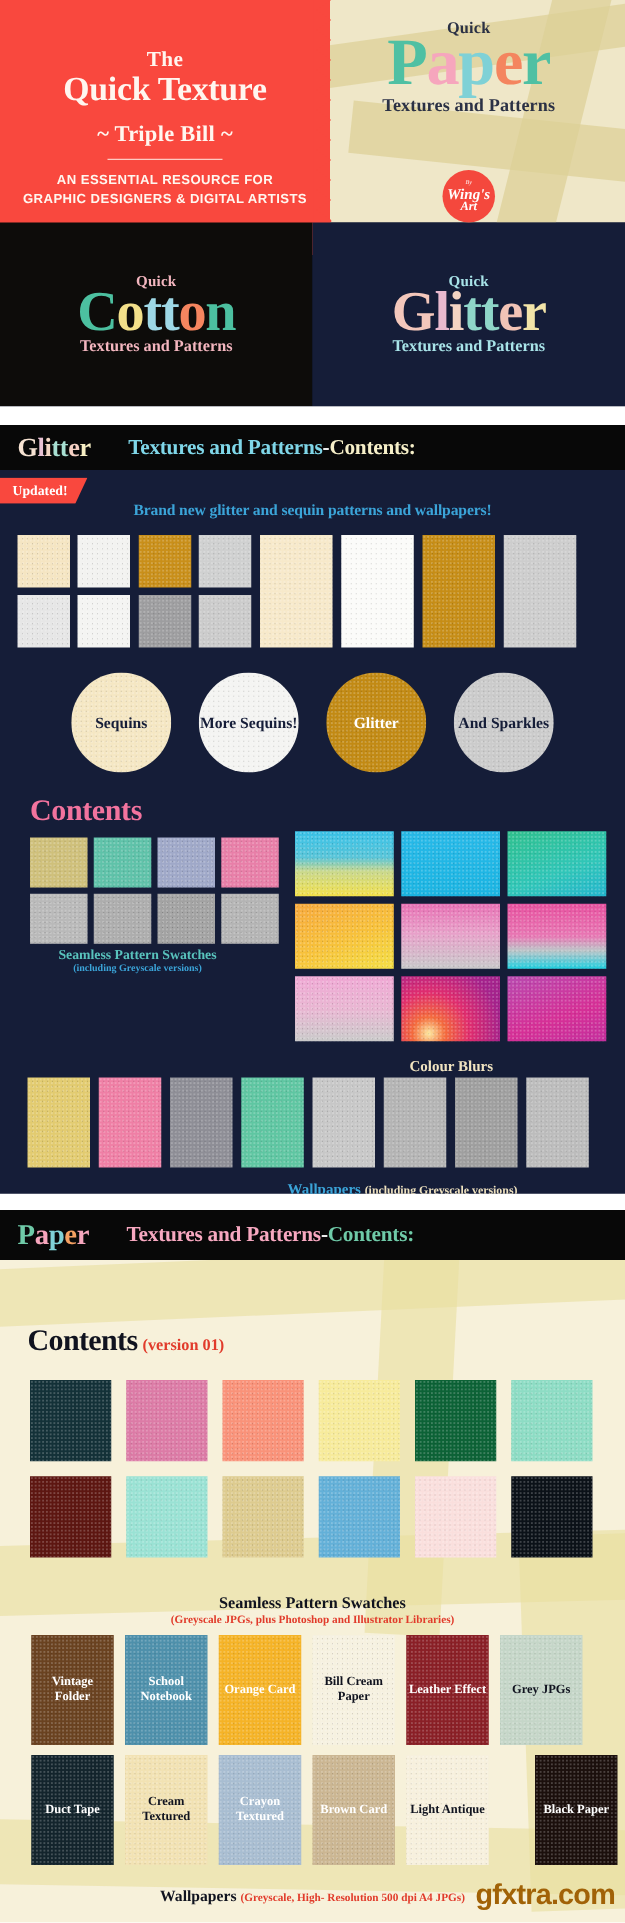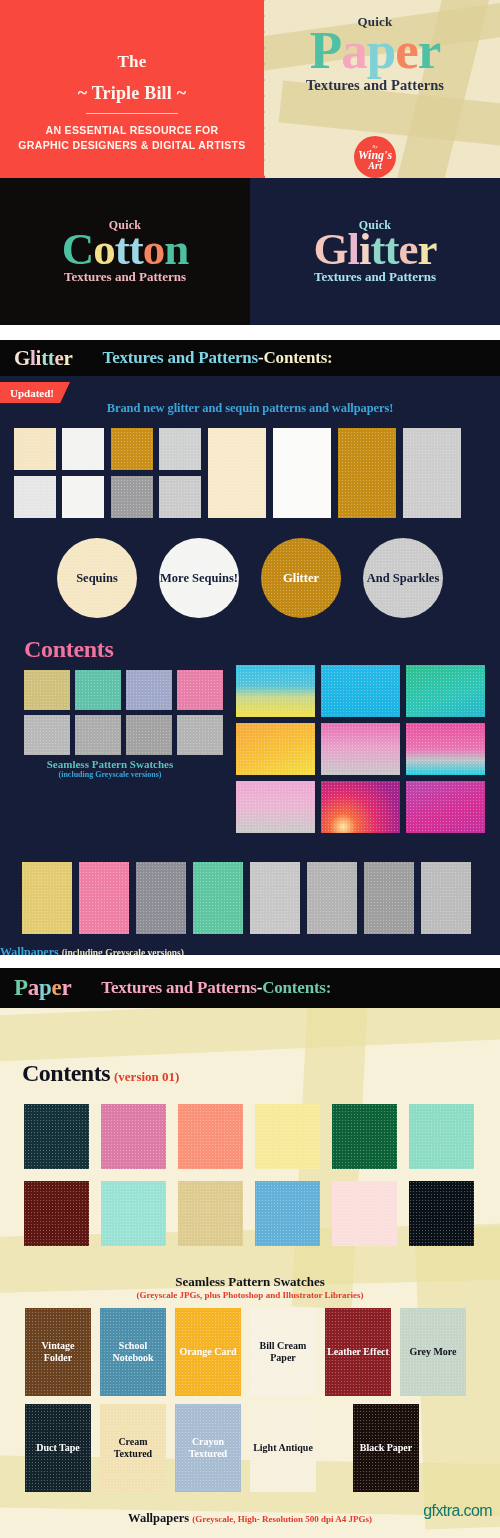--- a/index.html
+++ b/index.html
@@ -75,21 +75,21 @@
   .sp-cap{position:absolute;left:10px;top:418px;width:200px;text-align:center;}
   .sp-cap .l1{color:#59c3bd;font-size:11px;font-weight:bold;}
   .sp-cap .l2{color:#3ba4d8;font-size:8px;font-weight:bold;}
   .cb-grid{position:absolute;left:236px;top:325px;display:flex;flex-direction:column;gap:6px;}
   .cb-row{display:flex;gap:6px;}
   .cb-sq{width:79px;height:52px;}
   .cb-cap{position:absolute;left:236px;top:506px;width:250px;text-align:center;
      color:#f0e3c0;font-size:12px;font-weight:bold;}
   .wp-grid{position:absolute;left:22px;top:522px;display:flex;gap:7px;}
   .wp-sq{width:50px;height:72px;}
-  .wp-cap{position:absolute;left:0;top:602px;width:414px;text-align:left;}
+  .wp-cap{position:absolute;left:0;top:602px;width:414px;text-align:right;}
   .wp-cap .a{color:#3ba4d8;font-size:12px;font-weight:bold;}
   .wp-cap .b{color:#f0e3c0;font-size:9.5px;font-weight:bold;}
 
   
   .paper-panel{position:absolute;left:0;top:968px;width:500px;height:570px;background:#f6f0d8;overflow:hidden;}
   .pp-head{position:absolute;left:0;top:0;width:500px;height:40px;background:#080808;display:flex;align-items:center;}
   .pp-logo{font-size:23px;font-weight:bold;margin-left:14px;letter-spacing:-.3px;}
   .pp-logo span{display:inline-block;}
   .pp-title{margin-left:30px;font-size:17px;font-weight:bold;letter-spacing:-.2px;}
   .pp-title span{display:inline-block;}
@@ -104,21 +104,21 @@
   .pcap1 .a{font-size:13px;font-weight:bold;color:#10131f;}
   .pcap1 .b{font-size:9px;font-weight:bold;color:#e13b2b;}
   .pgrid2{position:absolute;left:25px;top:300px;display:flex;flex-direction:column;gap:8px;}
   .pgrid2 .r{display:flex;gap:9px;}
   .p-card{width:66px;height:88px;display:flex;align-items:center;justify-content:center;
      text-align:center;font-size:10px;font-weight:bold;line-height:1.2;padding:2px;box-sizing:border-box;}
   .pcap2{position:absolute;left:0;top:500px;width:500px;text-align:center;}
   .pcap2 .a{font-size:12.5px;font-weight:bold;color:#10131f;}
   .pcap2 .b{font-size:9px;font-weight:bold;color:#e13b2b;}
   .gfx{position:absolute;right:8px;top:494px;font-family:"Liberation Sans",sans-serif;
-     font-size:16px;font-weight:normal;color:#0f766e;letter-spacing:-.6px;}
+     font-size:23px;font-weight:bold;color:#a16207;letter-spacing:-.6px;}
 </style>
 </head>
 <body>
 
 <div class="page">
 
   <div class="hero">
 
     <div class="hero-top">
 
@@ -129,20 +129,21 @@
         <div class="pp-wrap">
           <div class="pp-quick">Quick</div>
           <div class="pp-paper"><span style="color: rgb(79, 192, 163);">P</span><span style="color: rgb(246, 166, 189);">a</span><span style="color: rgb(127, 209, 214);">p</span><span style="color: rgb(244, 133, 95);">e</span><span style="color: rgb(79, 192, 163);">r</span></div>
           <div class="pp-tp">Textures and Patterns</div>
         </div>
       </div>
 
       <div class="hero-red">
         <div class="hero-red-inner">
           <div class="h-the">The</div>
+          <div class="h-qt">Quick Texture</div>
           <div class="h-tb">~ Triple Bill ~</div>
           <div class="h-rule"></div>
           <div class="h-sub">
             <div>AN ESSENTIAL RESOURCE FOR</div>
             <div>GRAPHIC DESIGNERS &amp; DIGITAL ARTISTS</div>
           </div>
         </div>
       </div>
 
       <svg class="zig" viewBox="0 0 16 178" preserveAspectRatio="none">
@@ -258,20 +259,21 @@
           <div class="cb-sq" style="background: radial-gradient(rgba(255, 255, 255, 0.3) 0.5px, transparent 0.6px) 0% 0% / 3px 3px, radial-gradient(rgba(0, 0, 0, 0.18) 0.5px, transparent 0.6px) 0% 0% / 4px 4px, linear-gradient(160deg, rgb(247, 168, 60) 0%, rgb(247, 194, 58) 55%, rgb(243, 223, 69) 100%) 0% 0% / 100% 100%;"></div>
           <div class="cb-sq" style="background: radial-gradient(rgba(255, 255, 255, 0.3) 0.5px, transparent 0.6px) 0% 0% / 3px 3px, radial-gradient(rgba(0, 0, 0, 0.18) 0.5px, transparent 0.6px) 0% 0% / 4px 4px, linear-gradient(rgb(232, 112, 180) 0%, rgb(232, 160, 201) 45%, rgb(200, 200, 202) 100%) 0% 0% / 100% 100%;"></div>
           <div class="cb-sq" style="background: radial-gradient(rgba(255, 255, 255, 0.3) 0.5px, transparent 0.6px) 0% 0% / 3px 3px, radial-gradient(rgba(0, 0, 0, 0.18) 0.5px, transparent 0.6px) 0% 0% / 4px 4px, linear-gradient(rgb(232, 80, 159) 0%, rgb(232, 120, 180) 50%, rgb(188, 196, 200) 72%, rgb(31, 208, 224) 100%) 0% 0% / 100% 100%;"></div>
         </div>
         <div class="cb-row">
           <div class="cb-sq" style="background: radial-gradient(rgba(255, 255, 255, 0.3) 0.5px, transparent 0.6px) 0% 0% / 3px 3px, radial-gradient(rgba(0, 0, 0, 0.18) 0.5px, transparent 0.6px) 0% 0% / 4px 4px, linear-gradient(rgb(239, 168, 212) 0%, rgb(233, 182, 210) 50%, rgb(202, 202, 202) 100%) 0% 0% / 100% 100%;"></div>
           <div class="cb-sq" style="background: radial-gradient(rgba(255, 255, 255, 0.3) 0.5px, transparent 0.6px) 0% 0% / 3px 3px, radial-gradient(rgba(0, 0, 0, 0.18) 0.5px, transparent 0.6px) 0% 0% / 4px 4px, radial-gradient(circle at 28% 88%, rgb(253, 233, 160) 0%, rgb(244, 106, 60) 18%, rgb(224, 44, 110) 45%, rgb(164, 34, 140) 80%) 0% 0% / 100% 100%;"></div>
           <div class="cb-sq" style="background: radial-gradient(rgba(255, 255, 255, 0.3) 0.5px, transparent 0.6px) 0% 0% / 3px 3px, radial-gradient(rgba(0, 0, 0, 0.18) 0.5px, transparent 0.6px) 0% 0% / 4px 4px, linear-gradient(160deg, rgb(184, 74, 176) 0%, rgb(214, 47, 150) 60%, rgb(196, 47, 158) 100%) 0% 0% / 100% 100%;"></div>
         </div>
       </div>
+    <div class="cb-cap">Colour Blurs</div>
 
     <div class="wp-grid" id="gWalls">
         <div class="wp-sq" style="background: radial-gradient(rgba(255, 255, 255, 0.3) 0.5px, transparent 0.6px) 0px 0px / 3px 3px, radial-gradient(rgba(0, 0, 0, 0.18) 0.5px, transparent 0.6px) 2px 1px / 4px 4px, 0px 0px / 100% 100% rgb(226, 203, 112);"></div>
         <div class="wp-sq" style="background: radial-gradient(rgba(255, 255, 255, 0.3) 0.5px, transparent 0.6px) 0px 0px / 3px 3px, radial-gradient(rgba(0, 0, 0, 0.18) 0.5px, transparent 0.6px) 2px 1px / 4px 4px, 0px 0px / 100% 100% rgb(239, 127, 165);"></div>
         <div class="wp-sq" style="background: radial-gradient(rgba(255, 255, 255, 0.3) 0.5px, transparent 0.6px) 0px 0px / 3px 3px, radial-gradient(rgba(0, 0, 0, 0.18) 0.5px, transparent 0.6px) 2px 1px / 4px 4px, 0px 0px / 100% 100% rgb(142, 142, 150);"></div>
         <div class="wp-sq" style="background: radial-gradient(rgba(255, 255, 255, 0.3) 0.5px, transparent 0.6px) 0px 0px / 3px 3px, radial-gradient(rgba(0, 0, 0, 0.18) 0.5px, transparent 0.6px) 2px 1px / 4px 4px, 0px 0px / 100% 100% rgb(95, 198, 162);"></div>
         <div class="wp-sq" style="background: radial-gradient(rgba(255, 255, 255, 0.3) 0.5px, transparent 0.6px) 0px 0px / 3px 3px, radial-gradient(rgba(0, 0, 0, 0.18) 0.5px, transparent 0.6px) 2px 1px / 4px 4px, 0px 0px / 100% 100% rgb(199, 199, 199);"></div>
         <div class="wp-sq" style="background: radial-gradient(rgba(255, 255, 255, 0.3) 0.5px, transparent 0.6px) 0px 0px / 3px 3px, radial-gradient(rgba(0, 0, 0, 0.18) 0.5px, transparent 0.6px) 2px 1px / 4px 4px, 0px 0px / 100% 100% rgb(180, 180, 180);"></div>
         <div class="wp-sq" style="background: radial-gradient(rgba(255, 255, 255, 0.3) 0.5px, transparent 0.6px) 0px 0px / 3px 3px, radial-gradient(rgba(0, 0, 0, 0.18) 0.5px, transparent 0.6px) 2px 1px / 4px 4px, 0px 0px / 100% 100% rgb(159, 159, 159);"></div>
         <div class="wp-sq" style="background: radial-gradient(rgba(255, 255, 255, 0.3) 0.5px, transparent 0.6px) 0px 0px / 3px 3px, radial-gradient(rgba(0, 0, 0, 0.18) 0.5px, transparent 0.6px) 2px 1px / 4px 4px, 0px 0px / 100% 100% rgb(188, 188, 188);"></div>
@@ -333,33 +335,36 @@
             <div class="p-card" style="background: radial-gradient(rgba(255, 255, 255, 0.3) 0.5px, transparent 0.6px) 0px 0px / 3px 3px, radial-gradient(rgba(0, 0, 0, 0.18) 0.5px, transparent 0.6px) 2px 1px / 4px 4px, 0px 0px / 100% 100% rgb(245, 179, 38); color: rgb(255, 255, 255);">
               <span>Orange Card</span>
             </div>
             <div class="p-card" style="background: radial-gradient(rgba(255, 255, 255, 0.3) 0.5px, transparent 0.6px) 0px 0px / 3px 3px, radial-gradient(rgba(0, 0, 0, 0.18) 0.5px, transparent 0.6px) 2px 1px / 4px 4px, 0px 0px / 100% 100% rgb(246, 241, 224); color: rgb(16, 19, 31);">
               <span>Bill Cream Paper</span>
             </div>
             <div class="p-card" style="background: radial-gradient(rgba(255, 255, 255, 0.3) 0.5px, transparent 0.6px) 0px 0px / 3px 3px, radial-gradient(rgba(0, 0, 0, 0.18) 0.5px, transparent 0.6px) 2px 1px / 4px 4px, 0px 0px / 100% 100% rgb(138, 31, 38); color: rgb(255, 255, 255);">
               <span>Leather Effect</span>
             </div>
             <div class="p-card" style="background: radial-gradient(rgba(255, 255, 255, 0.3) 0.5px, transparent 0.6px) 0px 0px / 3px 3px, radial-gradient(rgba(0, 0, 0, 0.18) 0.5px, transparent 0.6px) 2px 1px / 4px 4px, 0px 0px / 100% 100% rgb(197, 214, 200); color: rgb(16, 19, 31);">
-              <span>Grey More</span>
+              <span>Grey JPGs</span>
             </div>
           </div>
           <div class="r">
             <div class="p-card" style="background: radial-gradient(rgba(255, 255, 255, 0.3) 0.5px, transparent 0.6px) 0px 0px / 3px 3px, radial-gradient(rgba(0, 0, 0, 0.18) 0.5px, transparent 0.6px) 2px 1px / 4px 4px, 0px 0px / 100% 100% rgb(19, 36, 44); color: rgb(255, 255, 255);">
               <span>Duct Tape</span>
             </div>
             <div class="p-card" style="background: radial-gradient(rgba(255, 255, 255, 0.3) 0.5px, transparent 0.6px) 0px 0px / 3px 3px, radial-gradient(rgba(0, 0, 0, 0.18) 0.5px, transparent 0.6px) 2px 1px / 4px 4px, 0px 0px / 100% 100% rgb(242, 226, 179); color: rgb(16, 19, 31);">
               <span>Cream Textured</span>
             </div>
             <div class="p-card" style="background: radial-gradient(rgba(255, 255, 255, 0.3) 0.5px, transparent 0.6px) 0px 0px / 3px 3px, radial-gradient(rgba(0, 0, 0, 0.18) 0.5px, transparent 0.6px) 2px 1px / 4px 4px, 0px 0px / 100% 100% rgb(168, 189, 209); color: rgb(255, 255, 255);">
               <span>Crayon Textured</span>
             </div>
+            <div class="p-card" style="background: radial-gradient(rgba(255, 255, 255, 0.3) 0.5px, transparent 0.6px) 0px 0px / 3px 3px, radial-gradient(rgba(0, 0, 0, 0.18) 0.5px, transparent 0.6px) 2px 1px / 4px 4px, 0px 0px / 100% 100% rgb(203, 182, 146); color: rgb(255, 255, 255);">
+              <span>Brown Card</span>
+            </div>
             <div class="p-card" style="background: radial-gradient(rgba(255, 255, 255, 0.3) 0.5px, transparent 0.6px) 0px 0px / 3px 3px, radial-gradient(rgba(0, 0, 0, 0.18) 0.5px, transparent 0.6px) 2px 1px / 4px 4px, 0px 0px / 100% 100% rgb(247, 240, 221); color: rgb(16, 19, 31); align-items: center;">
               <span>Light Antique</span>
             </div>
             <div class="p-card" style="background: radial-gradient(rgba(255, 255, 255, 0.3) 0.5px, transparent 0.6px) 0px 0px / 3px 3px, radial-gradient(rgba(0, 0, 0, 0.18) 0.5px, transparent 0.6px) 2px 1px / 4px 4px, 0px 0px / 100% 100% rgb(27, 15, 12); color: rgb(255, 255, 255); margin-left: 28px;">
               <span>Black Paper</span>
             </div>
           </div>
         </div>
 
       <div class="pcap2">

